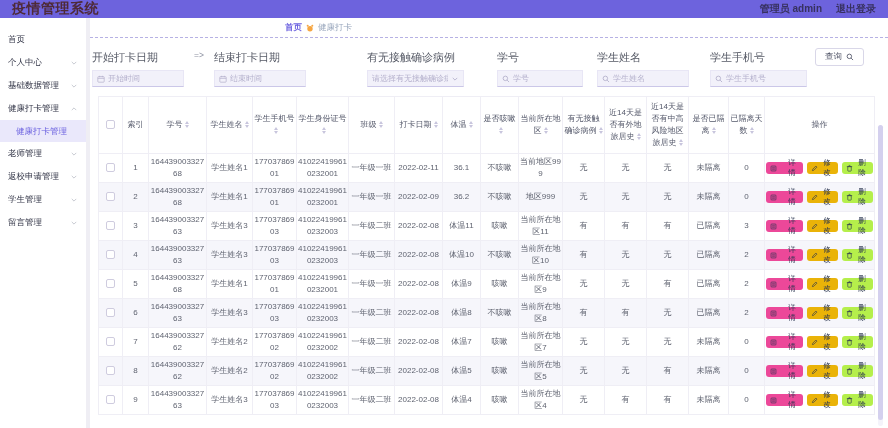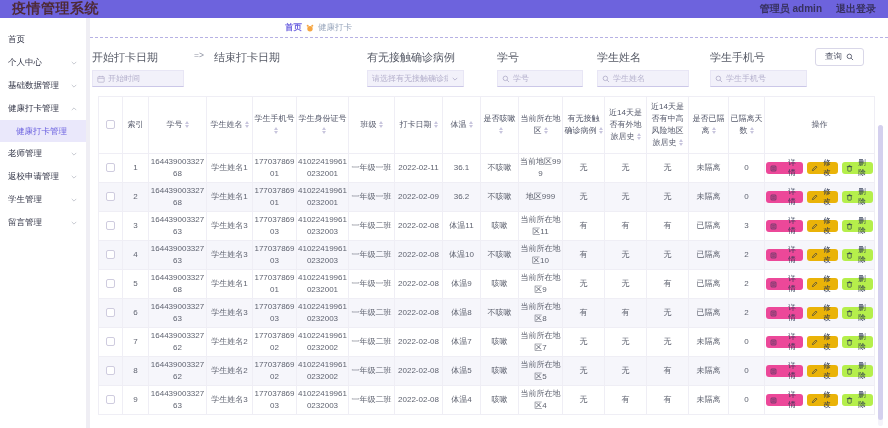--- a/index.html
+++ b/index.html
@@ -201,20 +201,29 @@
               <rect x="1" y="2" width="8" height="7" rx="1" fill="none" stroke="currentColor" stroke-width="0.9"></rect>
               <line x1="1" y1="4.2" x2="9" y2="4.2" stroke="currentColor" stroke-width="0.9"></line>
               <line x1="3.3" y1="1" x2="3.3" y2="2.8" stroke="currentColor" stroke-width="0.9"></line>
               <line x1="6.7" y1="1" x2="6.7" y2="2.8" stroke="currentColor" stroke-width="0.9"></line>
             </svg>
             <span class="ph">开始时间</span>
           </div>
         </div>
         <div class="field f2">
           <div class="flabel">结束打卡日期</div>
+          <div class="fbox">
+            <svg class="ic" width="8" height="8" viewBox="0 0 10 10">
+              <rect x="1" y="2" width="8" height="7" rx="1" fill="none" stroke="currentColor" stroke-width="0.9"></rect>
+              <line x1="1" y1="4.2" x2="9" y2="4.2" stroke="currentColor" stroke-width="0.9"></line>
+              <line x1="3.3" y1="1" x2="3.3" y2="2.8" stroke="currentColor" stroke-width="0.9"></line>
+              <line x1="6.7" y1="1" x2="6.7" y2="2.8" stroke="currentColor" stroke-width="0.9"></line>
+            </svg>
+            <span class="ph">结束时间</span>
+          </div>
         </div>
         <div class="field f3">
           <div class="flabel">有无接触确诊病例</div>
           <div class="fbox">
             <span class="ph">请选择有无接触确诊病例</span>
             <svg class="ic" width="8" height="8" viewBox="0 0 10 10">
               <path d="M2.2 3.6 L5 6.4 L7.8 3.6" fill="none" stroke="currentColor" stroke-width="1.1"></path>
             </svg>
           </div>
         </div>

